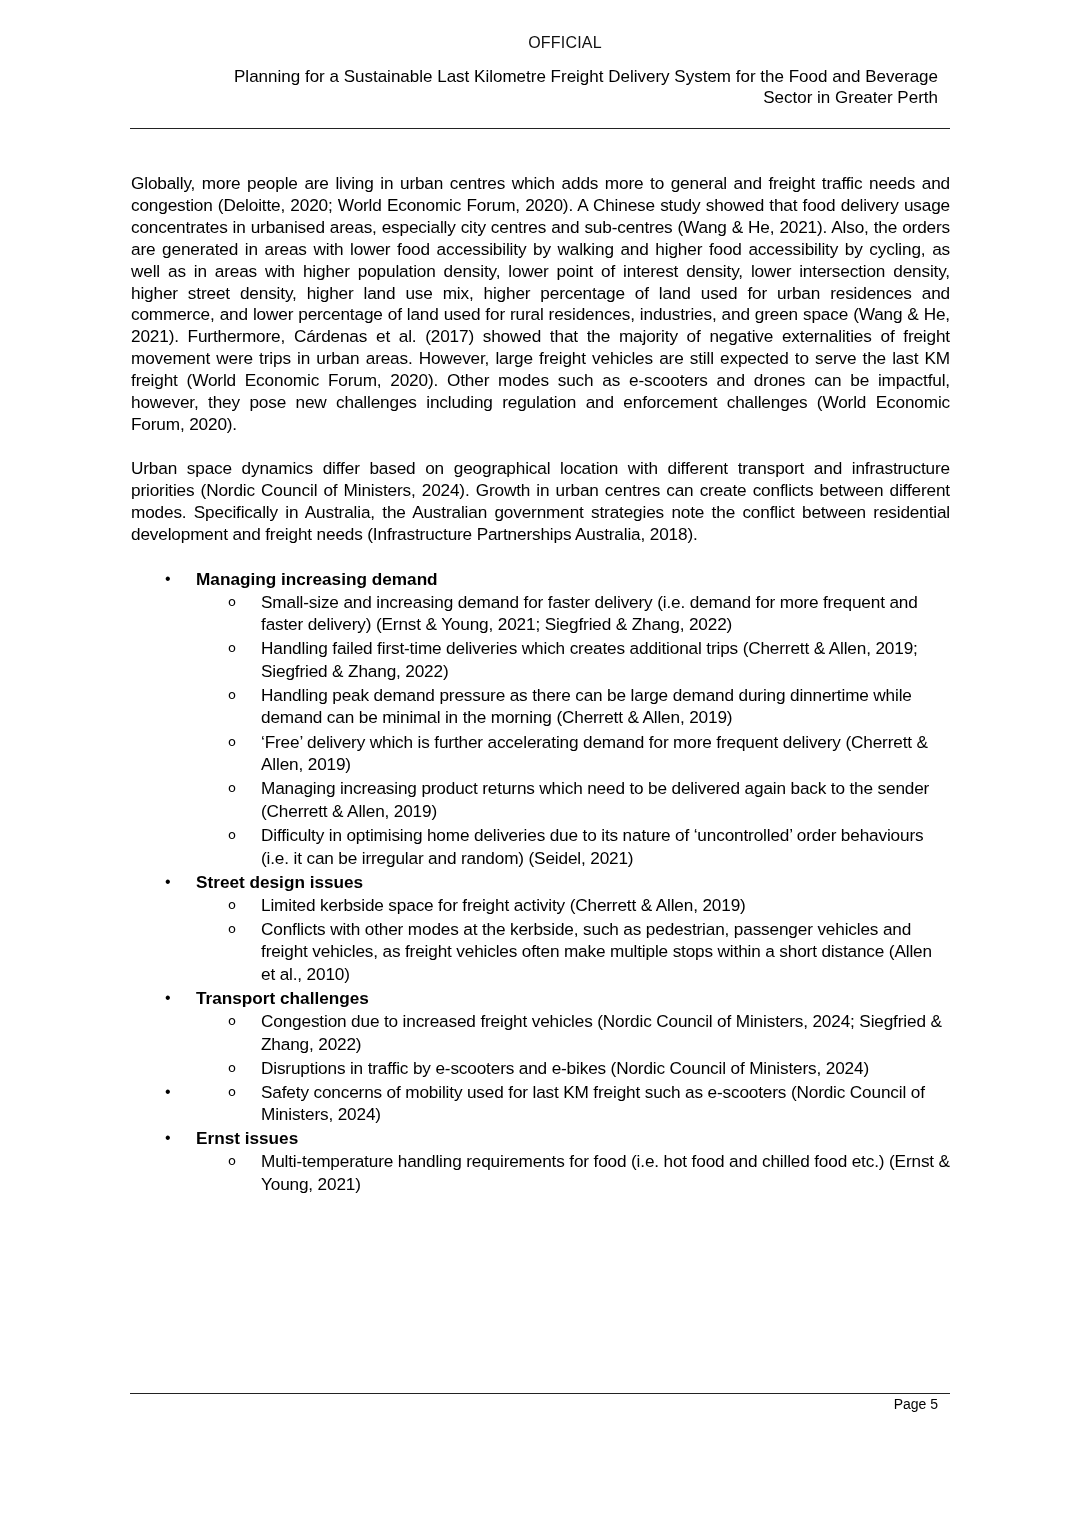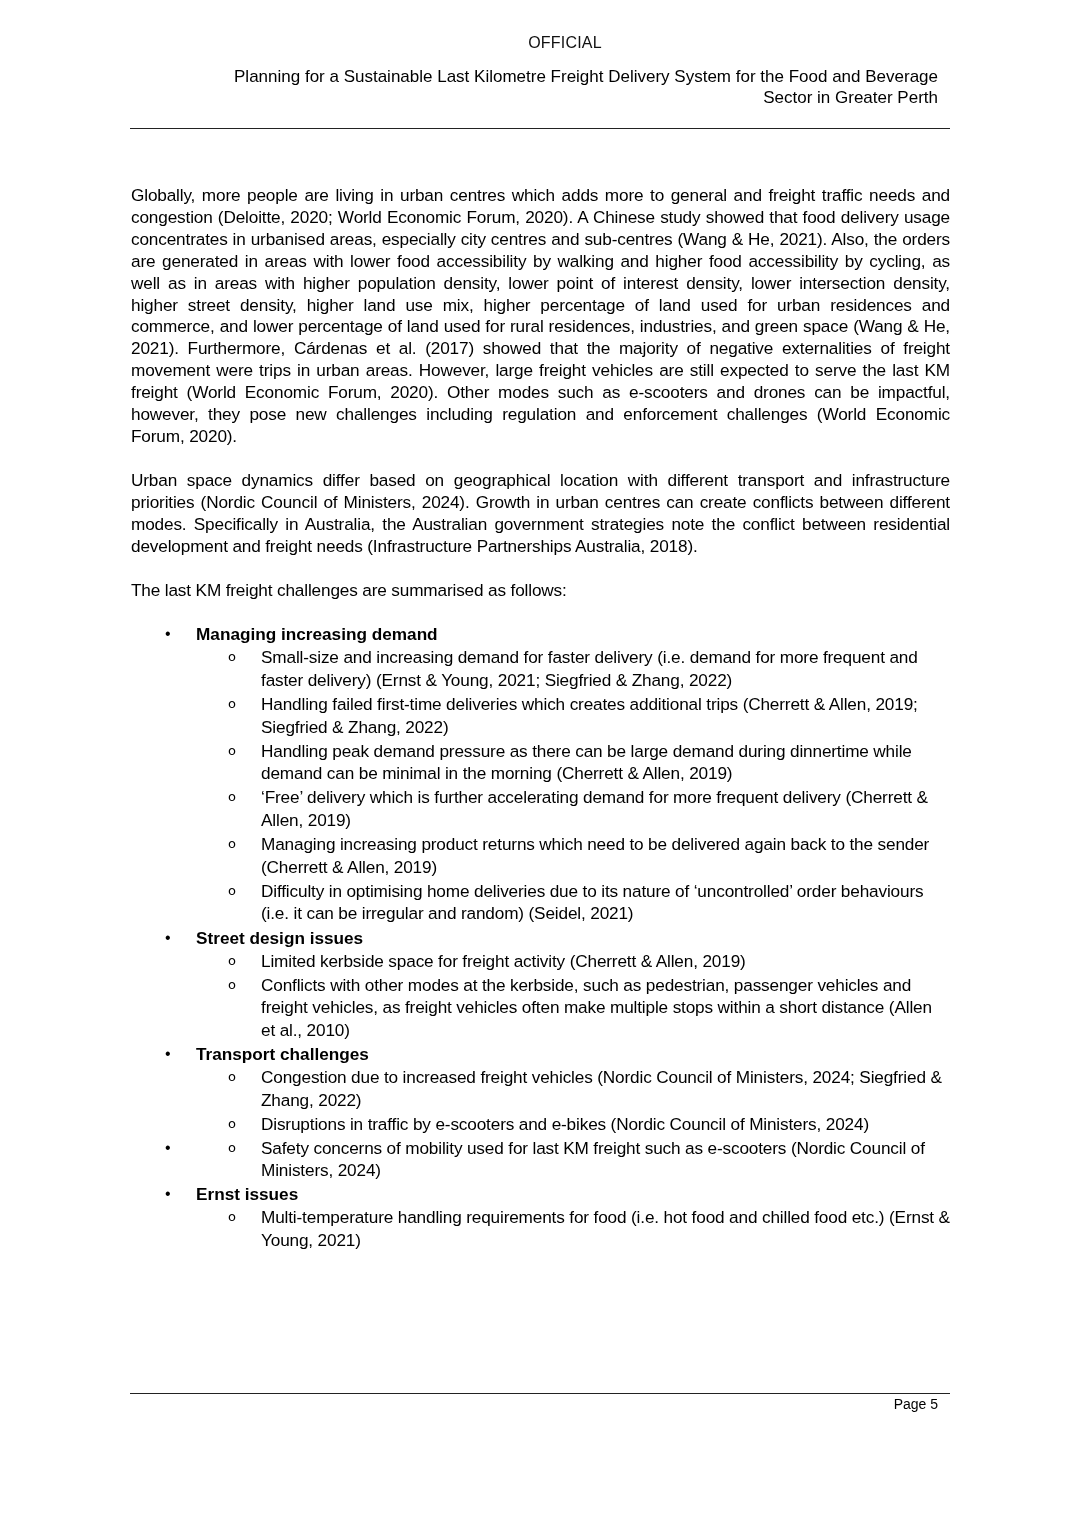--- a/index.html
+++ b/index.html
@@ -7,21 +7,21 @@
     .official { position: absolute; top: 34px; left: 0; width: 1080px; text-align: center;
       font-family: Liberation Sans, sans-serif; font-size: 16px; letter-spacing: 0.2px; color: #111; margin-left: 25px; }
     .doc-title { position: absolute; top: 66px; right: 142px; width: 820px; text-align: right;
       font-family: "Liberation Sans", sans-serif; font-size: 17px; line-height: 21px; }
     .rule { position: absolute; left: 130px; width: 820px; height: 0; border-top: 1.5px solid #222; }
     .rule.top { top: 128px; }
     .rule.bottom { top: 1393px; }
     .page-num { position: absolute; top: 1396px; right: 142px; font-family: "Liberation Sans", sans-serif; font-size: 14px; }
     .content { position: absolute; top: 173px; left: 131px; width: 819px;
       font-family: "Liberation Sans", sans-serif; font-size: 17.2px; line-height: 21.9px; }
-    .para { margin: 12px 0 22px 0; text-align: justify; letter-spacing: -0.15px; }
+    .para { margin: 0 0 22px 0; text-align: justify; letter-spacing: -0.15px; }
     .para.intro { text-align: left; margin-bottom: 22px; }
     ul.l1 { list-style: none; margin: 0; padding: 0; }
     ul.l1 > li { position: relative; padding-left: 65px; }
     .l1-bullet { position: absolute; left: 34px; top: 0; font-size: 16px; }
     .l1-label { font-weight: bold; display: block; line-height: 23px; }
     ul.l2 { list-style: none; margin: 0; padding: 0; }
     ul.l2 > li { position: relative; padding-left: 65px; margin-left: 0; line-height: 22.6px; margin-bottom: 1.5px; letter-spacing: -0.15px; }
     .l2-bullet { position: absolute; left: 32px; top: 0; font-family: "DejaVu Sans", sans-serif; font-size: 13px; }
   </style>
 </head>
@@ -30,21 +30,20 @@
 <div class="official">OFFICIAL</div>
 <div class="doc-title">
   <div>Planning for a Sustainable Last Kilometre Freight Delivery System for the Food and Beverage</div>
   <div>Sector in Greater Perth</div>
 </div>
 <div class="rule top"></div>
 
 <div class="content">
   <p class="para">Globally, more people are living in urban centres which adds more to general and freight traffic needs and congestion (Deloitte, 2020; World Economic Forum, 2020). A Chinese study showed that food delivery usage concentrates in urbanised areas, especially city centres and sub-centres (Wang &amp; He, 2021). Also, the orders are generated in areas with lower food accessibility by walking and higher food accessibility by cycling, as well as in areas with higher population density, lower point of interest density, lower intersection density, higher street density, higher land use mix, higher percentage of land used for urban residences and commerce, and lower percentage of land used for rural residences, industries, and green space (Wang &amp; He, 2021).  Furthermore, Cárdenas et al. (2017) showed that the majority of negative externalities of freight movement were trips in urban areas. However, large freight vehicles are still expected to serve the last KM freight (World Economic Forum, 2020). Other modes such as e-scooters and drones can be impactful, however, they pose new challenges including regulation and enforcement challenges (World Economic Forum, 2020).</p>
   <p class="para">Urban space dynamics differ based on geographical location with different transport and infrastructure priorities (Nordic Council of Ministers, 2024). Growth in urban centres can create conflicts between different modes. Specifically in Australia, the Australian government strategies note the conflict between residential development and freight needs (Infrastructure Partnerships Australia, 2018).</p>
-  <p class="para intro">The last KM freight challenges are summarised as follows:</p>
 
   <ul class="l1">
     <li>
       <span class="l1-bullet">•</span>
       <span class="l1-label">Managing increasing demand</span>
       <ul class="l2">
         <li><span class="l2-bullet">o</span><span>Small-size and increasing demand for faster delivery (i.e. demand for more frequent and faster delivery) (Ernst &amp; Young, 2021; Siegfried &amp; Zhang, 2022)</span></li>
         <li><span class="l2-bullet">o</span><span>Handling failed first-time deliveries which creates additional trips (Cherrett &amp; Allen, 2019; Siegfried &amp; Zhang, 2022)</span></li>
         <li><span class="l2-bullet">o</span><span>Handling peak demand pressure as there can be large demand during dinnertime while demand can be minimal in the morning (Cherrett &amp; Allen, 2019)</span></li>
         <li><span class="l2-bullet">o</span><span>‘Free’ delivery which is further accelerating demand for more frequent delivery (Cherrett &amp; Allen, 2019)</span></li>

